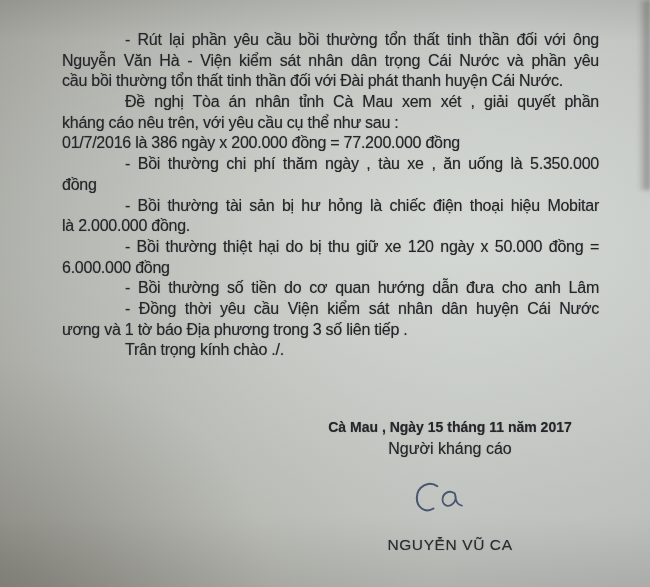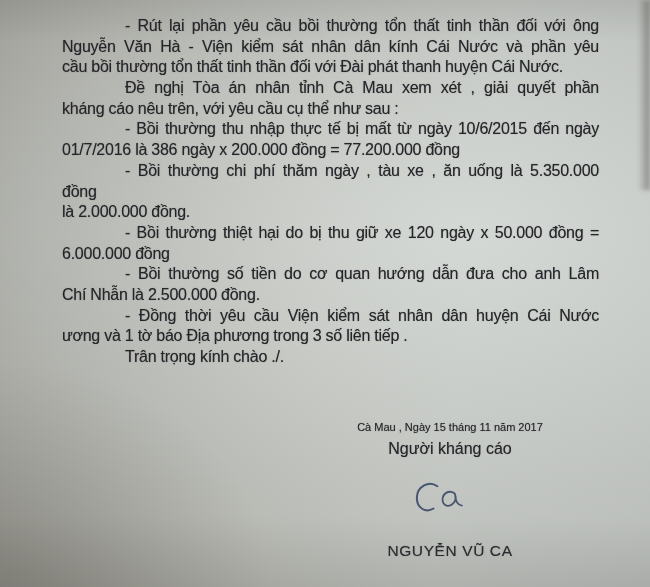--- a/index.html
+++ b/index.html
@@ -13,59 +13,58 @@
       linear-gradient(to bottom, rgba(45,45,40,0.10), rgba(0,0,0,0) 7%, rgba(0,0,0,0) 88%, rgba(35,35,30,0.10) 100%),
       radial-gradient(140% 95% at 72% 40%, rgba(214,218,214,0.95) 0%, rgba(198,202,198,0.55) 48%, rgba(0,0,0,0) 78%),
       linear-gradient(97deg, #96958e 0%, #a3a29b 22%, #b1b1aa 45%, #bcbfba 70%, #b5b8b5 100%);
   }
   .edge-shadow-right{
     position:absolute;top:0;right:0;width:14px;height:190px;
     background:linear-gradient(to left, rgba(55,55,52,0.45), rgba(0,0,0,0) 85%);
     filter:blur(2px);
   }
   .doc-body{
-    position:absolute;left:62px;top:16px;width:537px;
+    position:absolute;left:62px;top:30px;width:537px;
     font-size:16px;line-height:20.7px;letter-spacing:-0.25px;
     color:#26262a;
     text-shadow:0 0 1px rgba(45,45,50,0.5);
   }
   .line{height:20.7px;white-space:nowrap;overflow:visible;}
   .line.indent{padding-left:63px;}
   .line.stretch{text-align:justify;text-align-last:justify;}
   .closing{
     position:absolute;left:270px;top:416px;width:360px;
     text-align:center;color:#26262a;
     text-shadow:0 0 1px rgba(45,45,50,0.5);
   }
-  .place-date{font-size:11px;line-height:22px;}
+  .place-date{font-size:14px;line-height:22px;font-weight:bold;}
   .signer-role{font-size:16px;line-height:22px;}
   .signature-wrap{margin-top:16px;height:48px;}
   .signature-wrap svg{transform:rotate(-3deg);margin-right:14px;}
-  .signer-name{margin-top:18px;font-size:15.5px;letter-spacing:0.6px;color:#2c2c30;}
+  .signer-name{margin-top:12px;font-size:15.5px;letter-spacing:0.6px;color:#2c2c30;}
 </style>
 </head>
 <body>
 
 <div class="photo">
 
   <div class="doc-body" id="doc-body">
       <div class="line indent stretch">- Rút lại phần yêu cầu bồi thường tổn thất tinh thần đối với ông</div>
-      <div class="line stretch">Nguyễn Văn Hà - Viện kiểm sát nhân dân kính Cái Nước và phần yêu</div>
+      <div class="line stretch">Nguyễn Văn Hà - Viện kiểm sát nhân dân trọng Cái Nước và phần yêu</div>
       <div class="line">cầu bồi thường tổn thất tinh thần đối với Đài phát thanh huyện Cái Nước.</div>
       <div class="line indent stretch">Đề nghị Tòa án nhân tỉnh Cà Mau xem xét , giải quyết phần</div>
       <div class="line">kháng cáo nêu trên, với yêu cầu cụ thể như sau :</div>
-      <div class="line indent stretch">- Bồi thường thu nhập thực tế bị mất từ ngày 10/6/2015 đến ngày</div>
       <div class="line">01/7/2016  là 386 ngày x 200.000 đồng = 77.200.000 đồng</div>
       <div class="line indent stretch">- Bồi thường chi phí thăm ngày , tàu xe , ăn uống là 5.350.000</div>
       <div class="line">đồng</div>
+      <div class="line indent stretch">- Bồi thường tài sản bị hư hỏng là chiếc điện thoại hiệu Mobitar</div>
       <div class="line">là 2.000.000 đồng.</div>
       <div class="line indent stretch">- Bồi thường thiệt hại do bị thu giữ xe 120 ngày x 50.000 đồng =</div>
       <div class="line">6.000.000 đồng</div>
       <div class="line indent stretch">- Bồi thường số tiền do cơ quan hướng dẫn đưa cho anh Lâm</div>
-      <div class="line">Chí Nhẫn là 2.500.000 đồng.</div>
       <div class="line indent stretch">- Đồng thời yêu cầu Viện kiểm sát nhân dân huyện Cái Nước</div>
       <div class="line">ương và 1 tờ báo Địa phương trong 3 số liên tiếp .</div>
       <div class="line indent">Trân trọng kính chào ./.</div>
     </div>
 
   <div class="closing">
     <div class="place-date">Cà Mau , Ngày 15 tháng 11 năm 2017</div>
     <div class="signer-role">Người kháng cáo</div>
     <div class="signature-wrap">
       <svg width="72" height="46" viewBox="0 0 72 46" aria-hidden="true">

